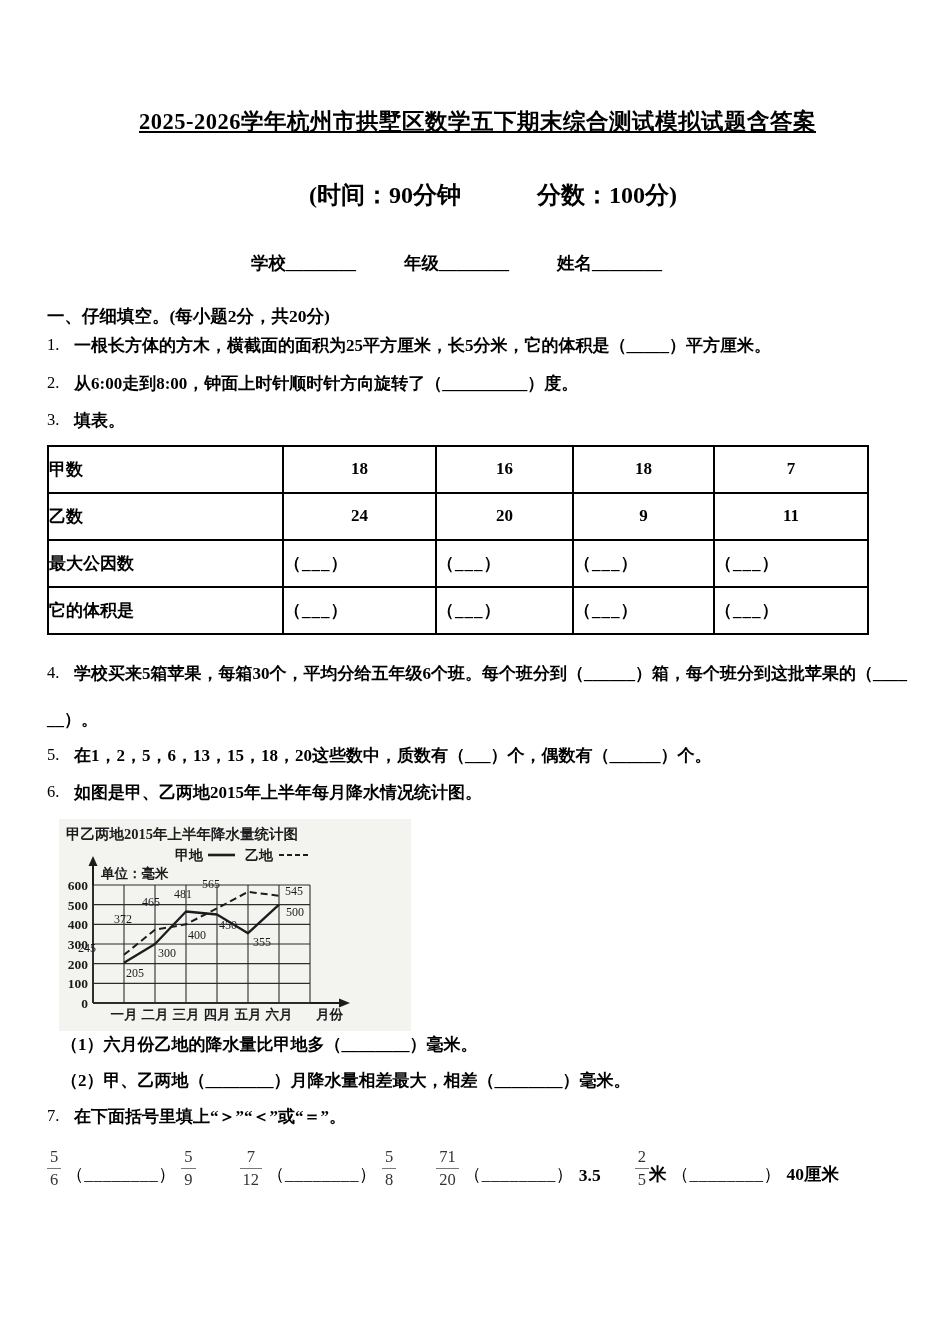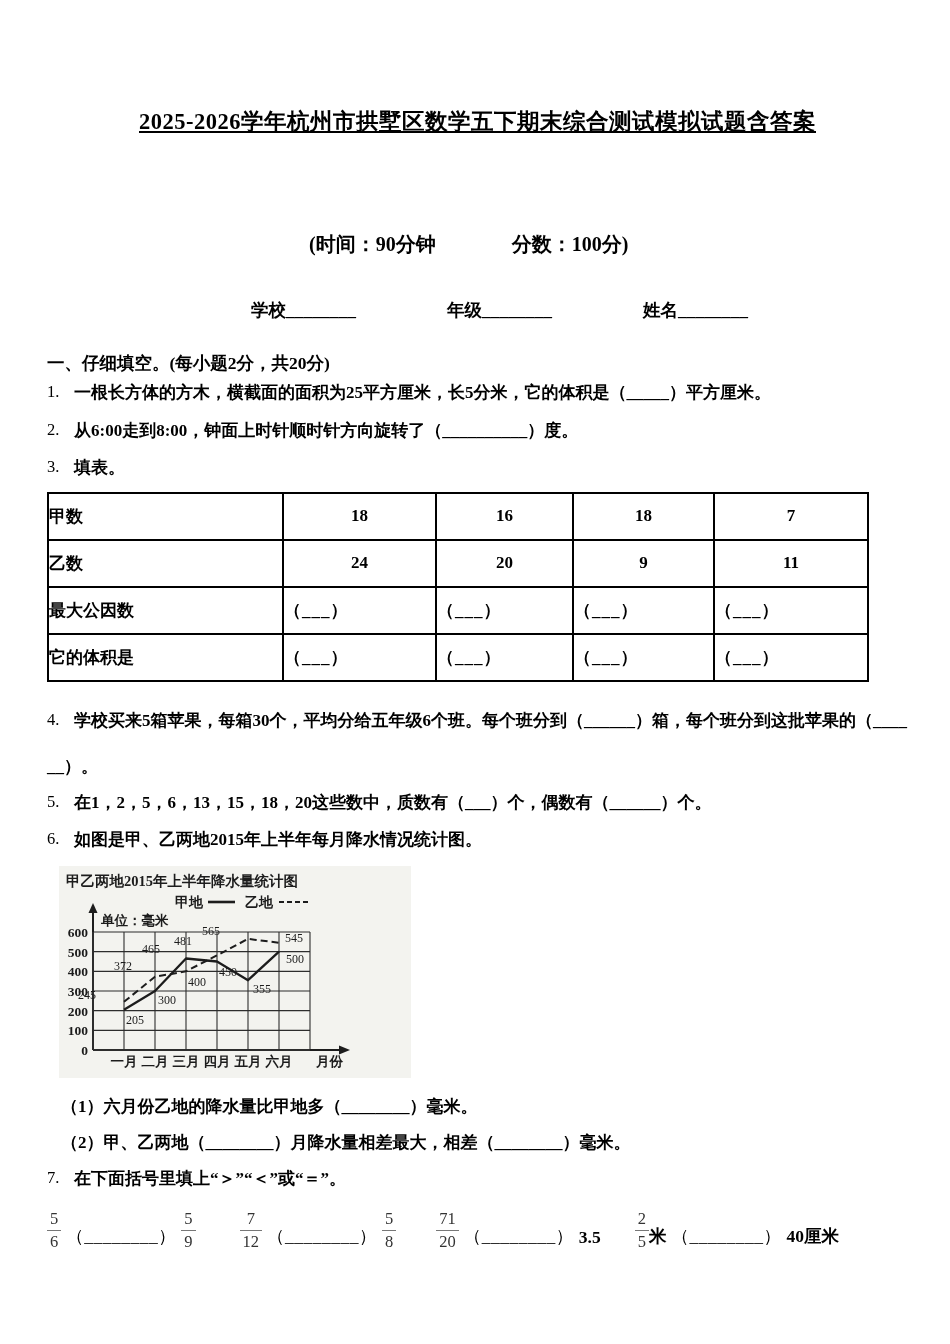--- a/index.html
+++ b/index.html
@@ -2,23 +2,23 @@
 <html><head>
 <meta charset="utf-8">
 <style>
   html,body{margin:0;padding:0;background:#fff;}
   body{width:950px;height:1344px;overflow:hidden;color:#000;
        font-family:"Liberation Serif","DejaVu Serif",serif;}
   .page{position:relative;width:950px;height:1344px;box-sizing:border-box;
         padding:0 42px 0 47px;background:#fff;}
   .doc-title{padding-top:106px;text-align:center;font-size:22.5px;font-weight:700;
              letter-spacing:.5px;text-decoration:underline;}
-  .meta-line{display:flex;margin-top:94px;padding-left:262px;gap:76px;
-             font-size:20px;font-weight:700;}
-  .reg-line{display:flex;margin-top:40px;padding-left:204px;gap:91px;
+  .meta-line{display:flex;margin-top:42px;padding-left:262px;gap:76px;
+             font-size:24px;font-weight:700;}
+  .reg-line{display:flex;margin-top:40px;padding-left:204px;gap:48px;
             font-size:17.5px;font-weight:700;}
   .sec-heading{margin-top:29px;font-size:17.5px;font-weight:700;}
   .q{display:flex;margin-top:13px;font-size:17px;}
   .q .qnum{flex:0 0 27px;font-weight:400;font-size:16.5px;padding-top:1px;}
   .q .qtext{flex:1;font-weight:700;line-height:1.45;}
   .q1{margin-top:6px;}
   
   table.fill{border-collapse:collapse;margin-top:11px;table-layout:fixed;}
   table.fill td{border:2px solid #000;height:45px;font-size:17px;font-weight:700;
                 padding:0;vertical-align:middle;}
@@ -26,21 +26,21 @@
   td.val{padding-left:20px;text-align:center;}
   td.blank{padding-left:38px;font-weight:600;letter-spacing:1px;}
   
   .q4{margin-top:27px;}
   .q4-line2{font-size:17px;font-weight:700;margin-top:21px;}
   
   .chart-block{margin-top:13px;margin-left:12px;width:352px;height:212px;
                background:#f3f3ef;}
   .chart-block svg{display:block;}
   
-  .subq{margin-top:17px;padding-left:14px;font-size:17px;font-weight:700;}
+  .subq{margin-top:2px;padding-left:14px;font-size:17px;font-weight:700;}
   .subq2{margin-top:13px;}
   
   .cmp-row{display:flex;align-items:flex-end;margin-top:19px;font-size:17.5px;}
   .frac{display:inline-block;text-align:center;line-height:1.05;font-size:16.5px;
         color:#333;font-weight:400;}
   .frac .fn{display:block;padding:0 3px 2px;}
   .frac .fd{display:block;border-top:1.6px solid #777;padding:2px 3px 0;}
   .cmp-paren{font-weight:400;padding-bottom:2px;margin:0 5px;letter-spacing:.5px;}
   .cmp-txt{font-weight:700;padding-bottom:2px;}
   .gap1{width:44px;} .gap2{width:40px;} .gap3{width:34px;}

